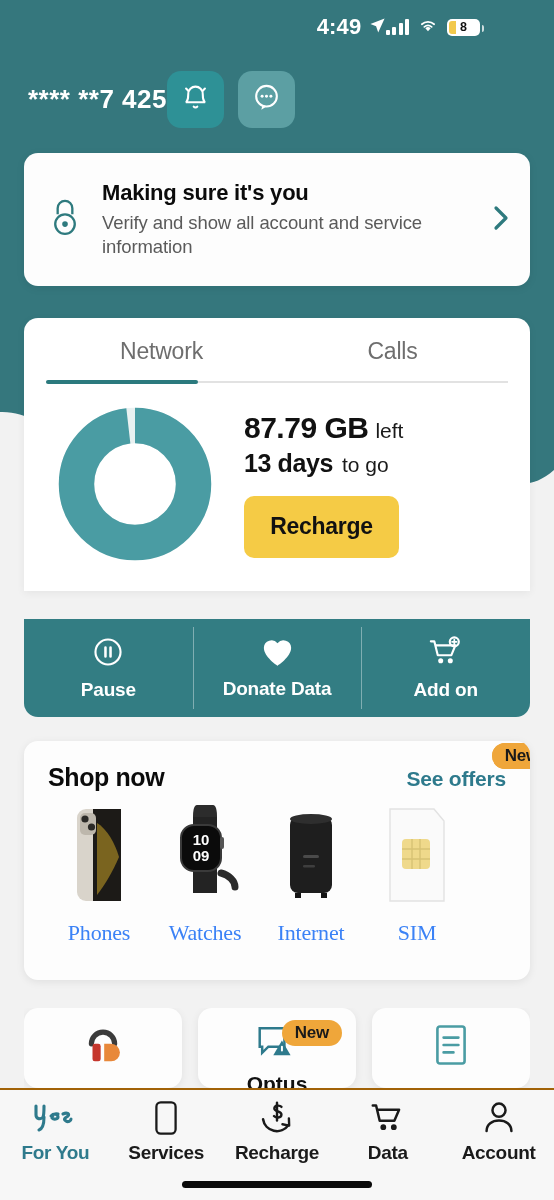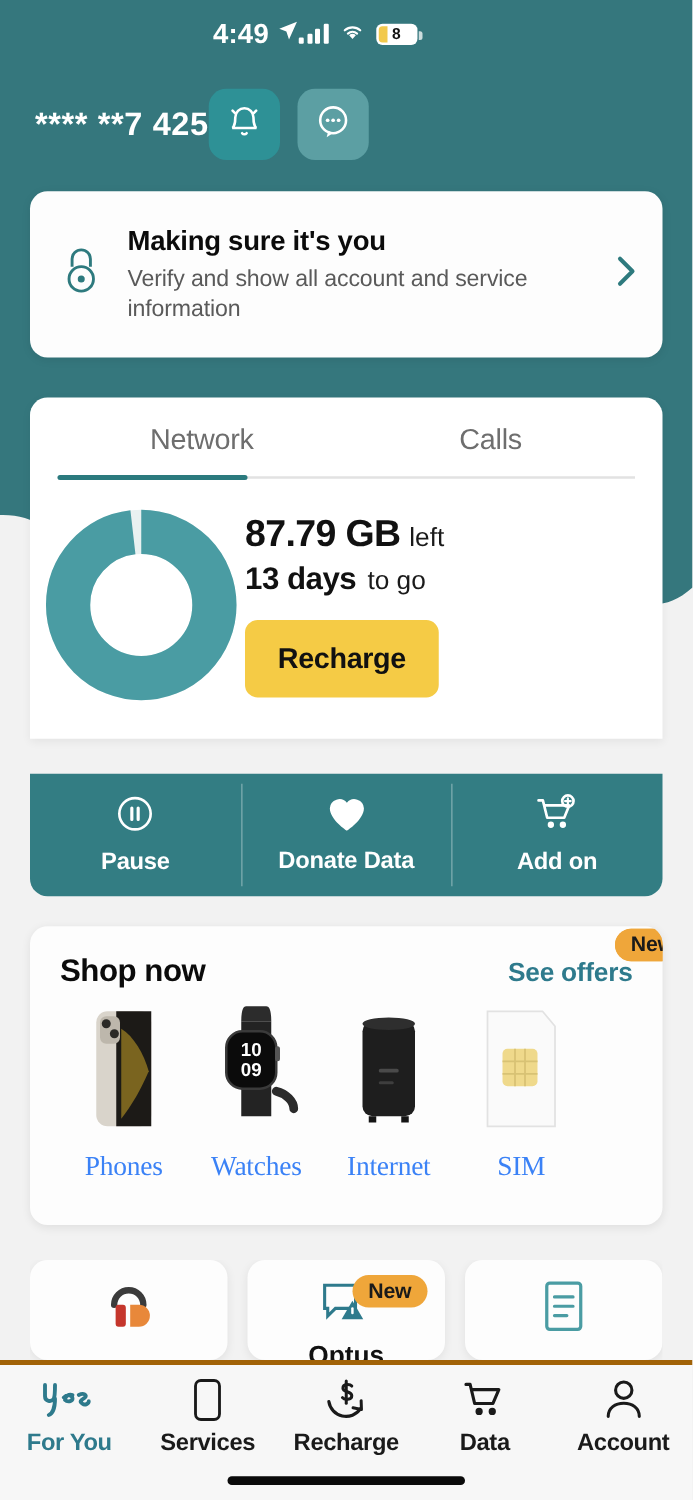--- a/index.html
+++ b/index.html
@@ -14,21 +14,21 @@
   
   .hero-bg{
     position:absolute; left:0; top:0; width:554px; height:500px;
     z-index:0;
   }
   .hero-bg svg{ display:block; width:554px; height:500px; }
 
   
   .statusbar{
     position:absolute; left:0; top:0; width:504px; height:54px;
-    display:flex; align-items:center; justify-content:center;
+    display:flex; align-items:center; justify-content:flex-end;
     padding:0 24px; z-index:5; color:#fff;
   }
   .sb-left{ display:flex; align-items:center; gap:7px; }
   .sb-time{ font-size:22px; font-weight:600; letter-spacing:.2px; }
   .sb-right{ display:flex; align-items:center; gap:9px; }
   .bars{ display:flex; align-items:flex-end; gap:2.5px; height:16px; }
   .bars i{ display:block; width:4px; background:#fff; border-radius:1px; }
   .bars i:nth-child(1){ height:5px; }
   .bars i:nth-child(2){ height:8px; }
   .bars i:nth-child(3){ height:12px; }
@@ -87,21 +87,21 @@
   .tab{
     flex:1; text-align:center; padding:20px 0 16px;
     font-size:23px; color:#6E6E6E; letter-spacing:-.2px;
   }
   .tab.active{ color:#111; font-weight:700; }
   .tab-rule{ height:2px; background:#E2E2E2; margin:0 22px; position:relative; }
   .tab-rule .ind{
     position:absolute; left:0; top:-1px; width:33%; height:4px;
     background:#2B7A7E; border-radius:2px;
   }
-  .usage-body{ display:flex; align-items:center; padding:24px 12px 30px; gap:0; }
+  .usage-body{ display:flex; align-items:center; padding:24px 34px 30px; gap:26px; }
   .donut{ width:154px; height:154px; flex:0 0 154px; }
   .usage-info{ flex:1; padding-left:6px; }
   .usage-amount{ font-size:30px; font-weight:800; color:#111; letter-spacing:-.5px; }
   .usage-amount .unit{ font-size:21px; font-weight:400; color:#1A1A1A; margin-left:7px; letter-spacing:0;}
   .usage-days{ font-size:25px; font-weight:800; color:#111; margin-top:4px; letter-spacing:-.4px;}
   .usage-days .unit{ font-size:21px; font-weight:400; color:#1A1A1A; margin-left:9px; letter-spacing:0;}
   .recharge-btn{
     margin-top:18px; width:155px; height:62px; background:#F5CB45;
     border:none; border-radius:10px; font-family:inherit;
     font-size:23px; font-weight:700; color:#111; cursor:pointer; letter-spacing:-.3px;
@@ -156,21 +156,21 @@
     box-shadow:0 2px 8px rgba(0,0,0,.07);
     display:flex; flex-direction:column; align-items:center; padding-top:16px; position:relative;
   }
   .quick-label{ margin-top:6px; font-size:21px; font-weight:800; color:#111; }
   .quick-card .badge-new{ right:14px; top:12px; }
 
   
   .bottom-nav{
     position:absolute; left:0; bottom:0; width:554px; height:112px; z-index:20;
     background:#F7F7F7; display:flex; align-items:flex-start; padding-top:8px;
-    border-top:4px solid #a16207;
+    border-top:2px solid #a16207;
   }
   .nav-item{
     flex:1; display:flex; flex-direction:column; align-items:center; gap:4px;
     color:#1A1A1A; cursor:pointer;
   }
   .nav-item.active{ color:#2E7A8C; }
   .nav-label{ font-size:19px; font-weight:700; letter-spacing:-.3px; }
   .nav-ico{ height:40px; display:flex; align-items:center; justify-content:center; }
   .home-bar{
     position:absolute; left:50%; transform:translateX(-50%); bottom:12px;

